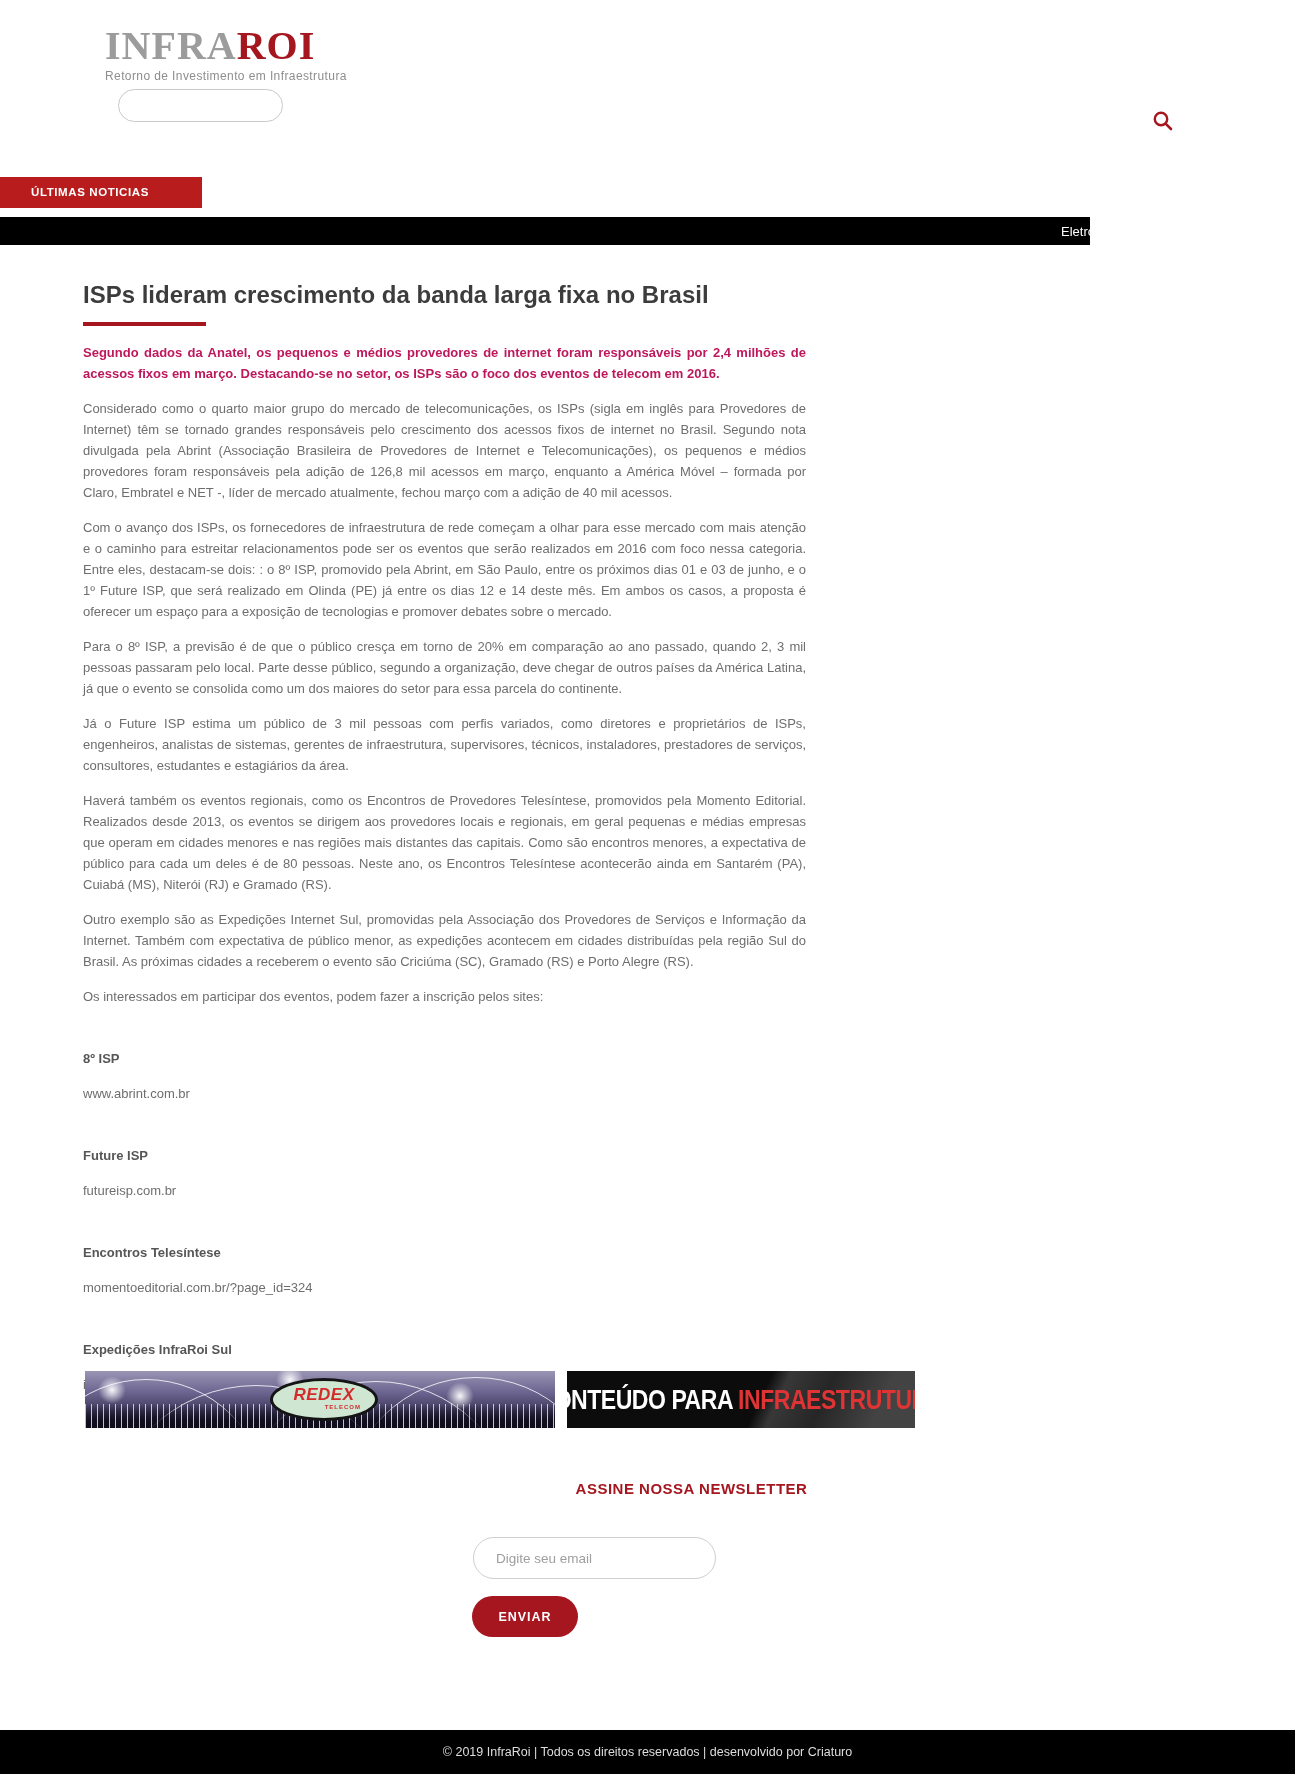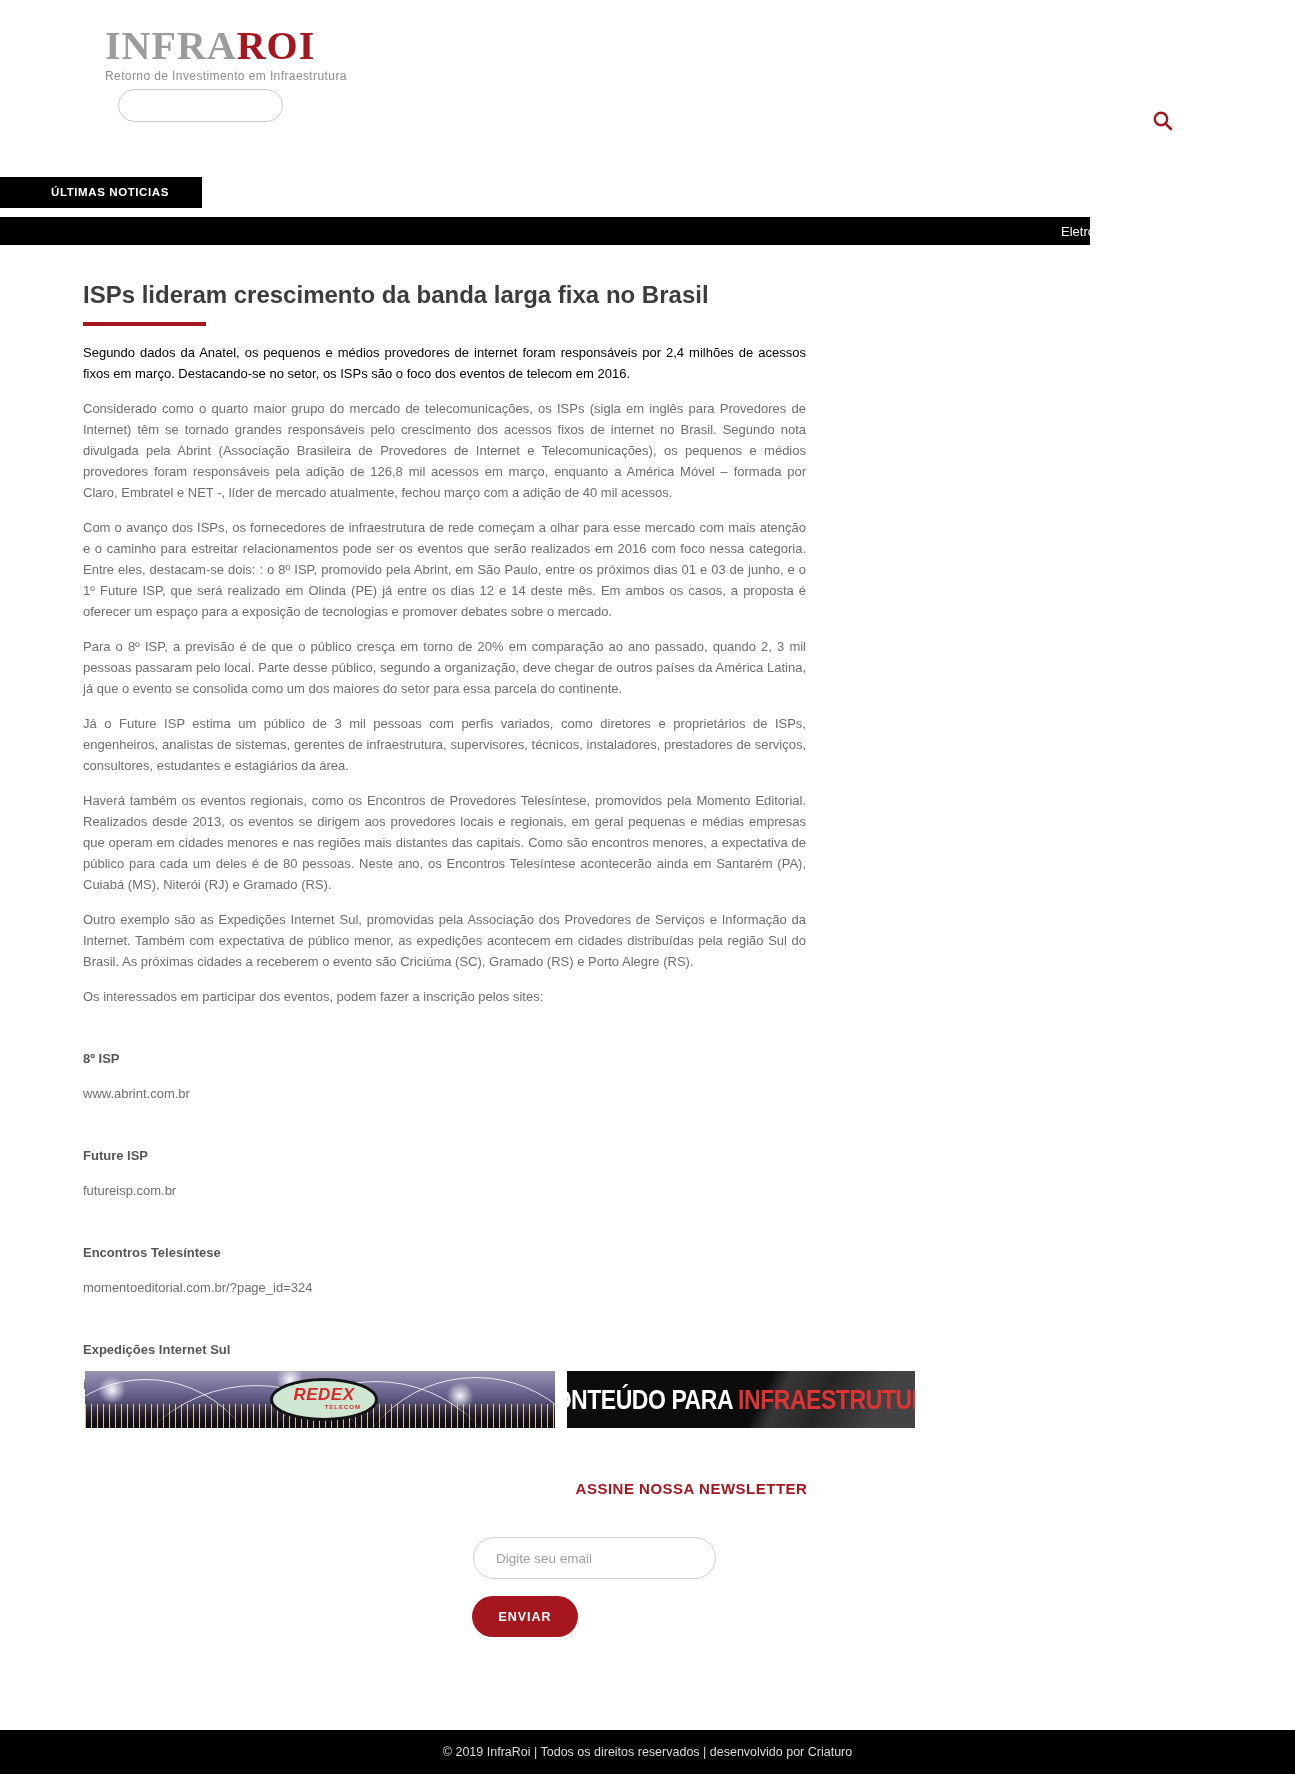--- a/index.html
+++ b/index.html
@@ -61,27 +61,27 @@
     justify-content: center;
   }
 
   
   .latest-bar {
     position: absolute;
     left: 0;
     top: 177px;
     width: 202px;
     height: 31px;
-    background: #000000;
+    background: #b91c1c;
     color: #ffffff;
     font-size: 11.5px;
     font-weight: 700;
     letter-spacing: 0.6px;
     line-height: 31px;
-    padding-left: 51px;
+    padding-left: 31px;
     box-sizing: border-box;
     cursor: pointer;
   }
   .ticker {
     position: absolute;
     left: 0;
     top: 217px;
     width: 1090px;
     height: 28px;
     background: #000000;
@@ -126,22 +126,22 @@
     color: #6e6e6e;
   }
   .article p {
     margin: 0 0 14px 0;
     font-size: 13px;
     line-height: 21px;
     color: #6e6e6e;
     text-align: justify;
   }
   .article p.lede {
-    font-weight: 400;
-    color: #000000;
+    font-weight: 700;
+    color: #be185d;
   }
   .article p.evt-name {
     font-weight: 700;
     color: #565656;
     text-align: left;
     margin-top: 41px;
   }
   .article p.evt-site {
     text-align: left;
     cursor: pointer;
@@ -346,21 +346,21 @@
 
     <p class="evt-name">8º ISP</p>
     <p class="evt-site">www.abrint.com.br</p>
 
     <p class="evt-name">Future ISP</p>
     <p class="evt-site">futureisp.com.br</p>
 
     <p class="evt-name">Encontros Telesíntese</p>
     <p class="evt-site">momentoeditorial.com.br/?page_id=324</p>
 
-    <p class="evt-name">Expedições Internet Sul</p>
+    <p class="evt-name">Expedições InfraRoi Sul</p>
     <p class="evt-site">internetsul.org.br</p>
   </main>
 
   <div class="banner-left">
     <span class="arc a1"></span>
     <span class="arc a2"></span>
     <span class="arc a3"></span>
     <span class="arc a4"></span>
     <span class="glow g1"></span>
     <span class="glow g2"></span>

